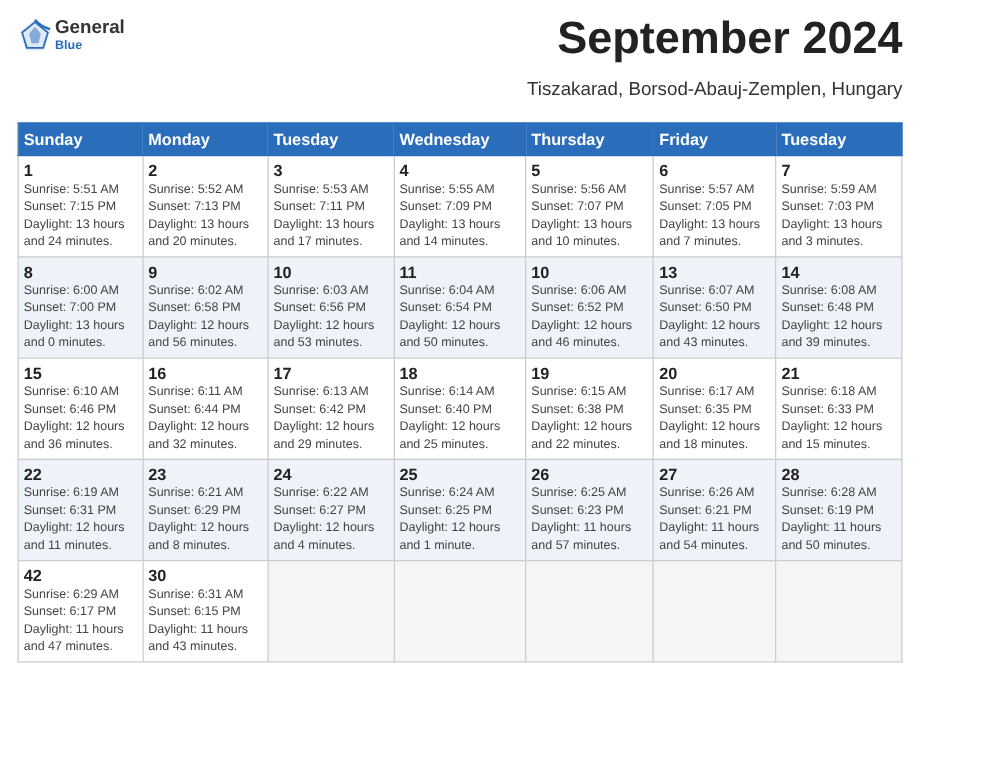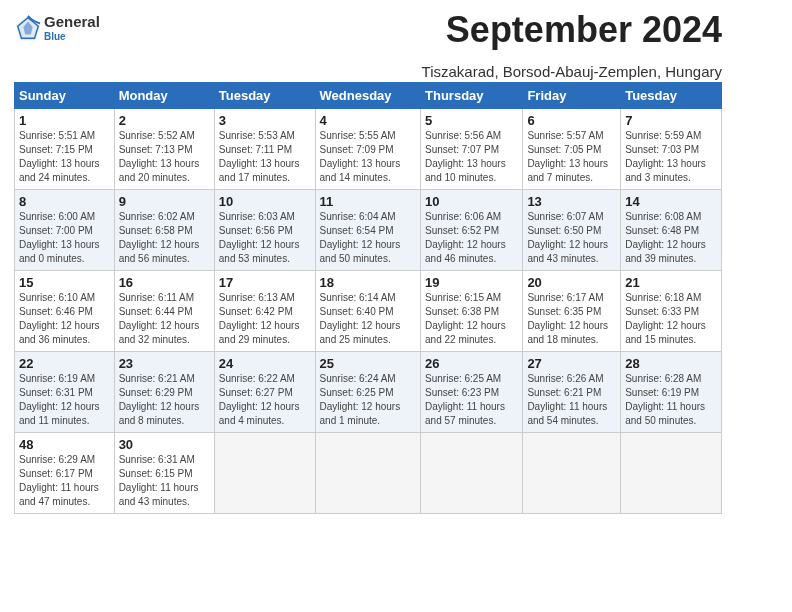--- a/index.html
+++ b/index.html
@@ -55,21 +55,21 @@
       line-height: 1.1;
     }
     .location {
       font-size: 15px;
       color: #333;
       margin-top: 13px;
     }
     .calendar {
       width: 100%;
       border-collapse: collapse;
-      margin-top: 2px;
+      margin-top: 18px;
     }
     .calendar th {
       background-color: #2a6ebb;
       color: #fff;
       font-size: 13px;
       font-weight: bold;
       padding: 5px 4px;
       text-align: left;
       border: 1px solid #2a6ebb;
     }
@@ -261,21 +261,21 @@
             <span class="day-number">27</span>
             <div class="day-info">Sunrise: 6:26 AM<br>Sunset: 6:21 PM<br>Daylight: 11 hours and 54 minutes.</div>
           </td>
           <td>
             <span class="day-number">28</span>
             <div class="day-info">Sunrise: 6:28 AM<br>Sunset: 6:19 PM<br>Daylight: 11 hours and 50 minutes.</div>
           </td>
         </tr>
         <tr class="row-white">
           <td>
-            <span class="day-number">48</span>
+            <span class="day-number">42</span>
             <div class="day-info">Sunrise: 6:29 AM<br>Sunset: 6:17 PM<br>Daylight: 11 hours and 47 minutes.</div>
           </td>
           <td>
             <span class="day-number">30</span>
             <div class="day-info">Sunrise: 6:31 AM<br>Sunset: 6:15 PM<br>Daylight: 11 hours and 43 minutes.</div>
           </td>
           <td class="empty"></td>
           <td class="empty"></td>
           <td class="empty"></td>
           <td class="empty"></td>

